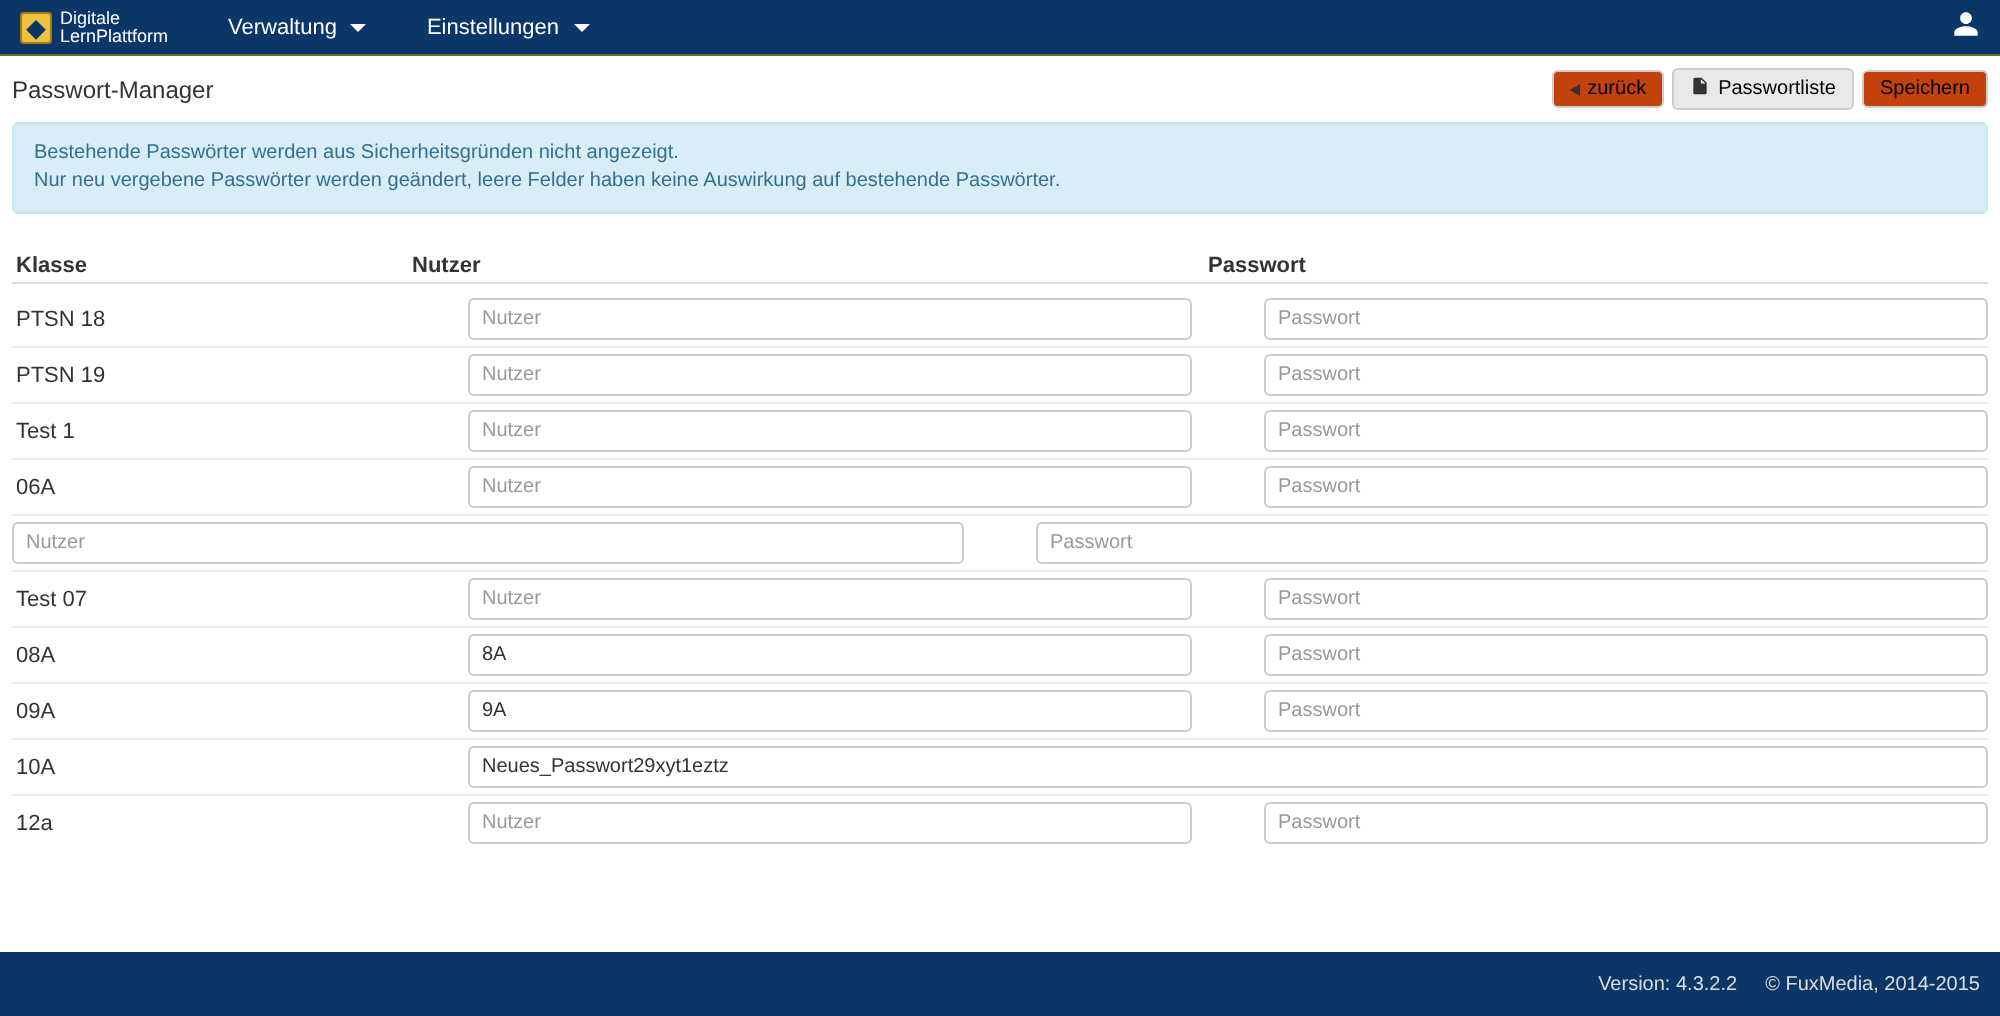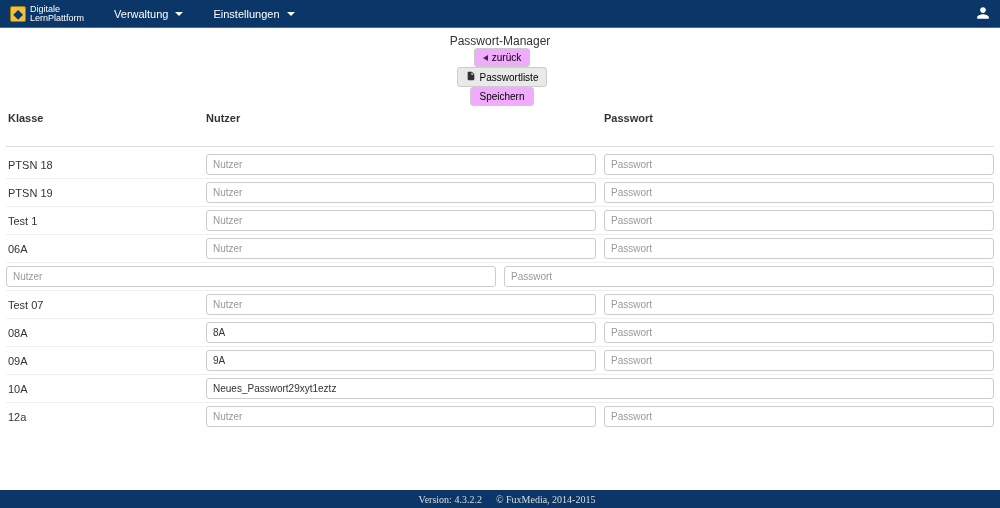--- a/index.html
+++ b/index.html
@@ -15,54 +15,54 @@
     margin-right: 4px; color: #0b3768; font-weight: bold; font-size: 12px;
   }
   .logo-text { font-size: 9px; line-height: 9px; color: #fff; }
   .logo-wrap { display: flex; align-items: center; margin-right: 30px; }
   .nav-item { color: #fff; font-size: 11px; margin-right: 30px; display: flex; align-items: center; cursor: pointer; }
   .caret { margin-left: 7px; width: 0; height: 0; border-left: 4px solid transparent; border-right: 4px solid transparent; border-top: 4px solid #fff; }
   .nav-spacer { flex: 1; }
   .user-ico svg { width: 14px; height: 14px; fill: #fff; }
 
   .page { padding: 6px 6px 0 6px; }
-  .title-row { display: flex; align-items: center; margin-bottom: 6px; flex-direction: column; }
+  .title-row { display: flex; align-items: center; margin-bottom: 6px; }
   .page-title { font-size: 12px; font-weight: normal; flex: 1; }
   .btn {
-    font-size: 10px; border: 1px solid #ccc; background: #f0abfc; padding: 3px 8px;
+    font-size: 10px; border: 1px solid #ccc; background: #c2410c; padding: 3px 8px;
     border-radius: 3px; margin-left: 4px; cursor: pointer; display: inline-flex; align-items: center;
   }
   .btn.active { background: #e9e9e9; }
   .btn .ico { margin-right: 4px; }
   .arrow-left { width:0;height:0;border-top:3px solid transparent;border-bottom:3px solid transparent;border-right:5px solid #333; display:inline-block; margin-right:4px; }
 
   .alert {
     background: #d9edf7; border: 1px solid #bce8f1; color: #31708f;
     padding: 8px 10px; border-radius: 3px; font-size: 10px; line-height: 14px;
     margin-bottom: 20px;
   }
 
   .table { width: 100%; }
   .thead, .trow { display: flex; align-items: center; }
-  .thead { font-weight: bold; font-size: 11px; border-bottom: 1px solid #ddd; padding-bottom: 22px; margin-bottom: 4px; }
+  .thead { font-weight: bold; font-size: 11px; border-bottom: 1px solid #ddd; padding-bottom: 2px; margin-bottom: 4px; }
   .col-klasse { width: 200px; padding-left: 2px; }
   .col-nutzer { flex: 1; padding-right: 8px; }
   .col-pass   { flex: 1; }
-  .trow { padding: 3px 0; border-bottom: 1px solid #eee; }
+  .trow { padding: 3px 0; border-bottom: 1px solid #eee; gap: 28px; }
   .trow:last-child { border-bottom: none; }
   input.field {
     width: 100%; font-size: 10px; padding: 4px 6px; border: 1px solid #ccc;
     border-radius: 3px; background: #fff; color: #333;
   }
   input.field::placeholder { color: #999; }
 
   .footer {
-    position: fixed; left: 0; right: 0; bottom: 0; height: 18px;
+    position: fixed; left: 0; right: 0; bottom: 0; height: 32px;
     background: #0b3768; color: #ddd; font-size: 10px; display: flex;
-    align-items: center; justify-content: center; padding: 0 10px; font-family: Liberation Serif, serif;
+    align-items: center; justify-content: flex-end; padding: 0 10px;
   }
   .footer span { margin-left: 14px; }
 </style>
 </head>
 <body>
 
 <div class="navbar">
   <div class="logo-wrap">
     <span class="logo-box">◆</span>
     <span class="logo-text">
@@ -99,20 +99,24 @@
             <path d="M8 13l4 4 4-4h-3v-3h-2v3H8z" fill="#333"></path>
           </svg>
       </span>
       <span>Passwortliste</span>
     </button>
     <button class="btn">
       <span>Speichern</span>
     </button>
   </div>
 
+  <div class="alert">
+    <div>Bestehende Passwörter werden aus Sicherheitsgründen nicht angezeigt.</div>
+    <div>Nur neu vergebene Passwörter werden geändert, leere Felder haben keine Auswirkung auf bestehende Passwörter.</div>
+  </div>
 
   <div class="table">
     <div class="thead">
       <div class="col-klasse">Klasse</div>
       <div class="col-nutzer">Nutzer</div>
       <div class="col-pass">Passwort</div>
     </div>
     <div id="rows">
         <div class="trow">
           <div class="col-klasse">PTSN 18</div>

